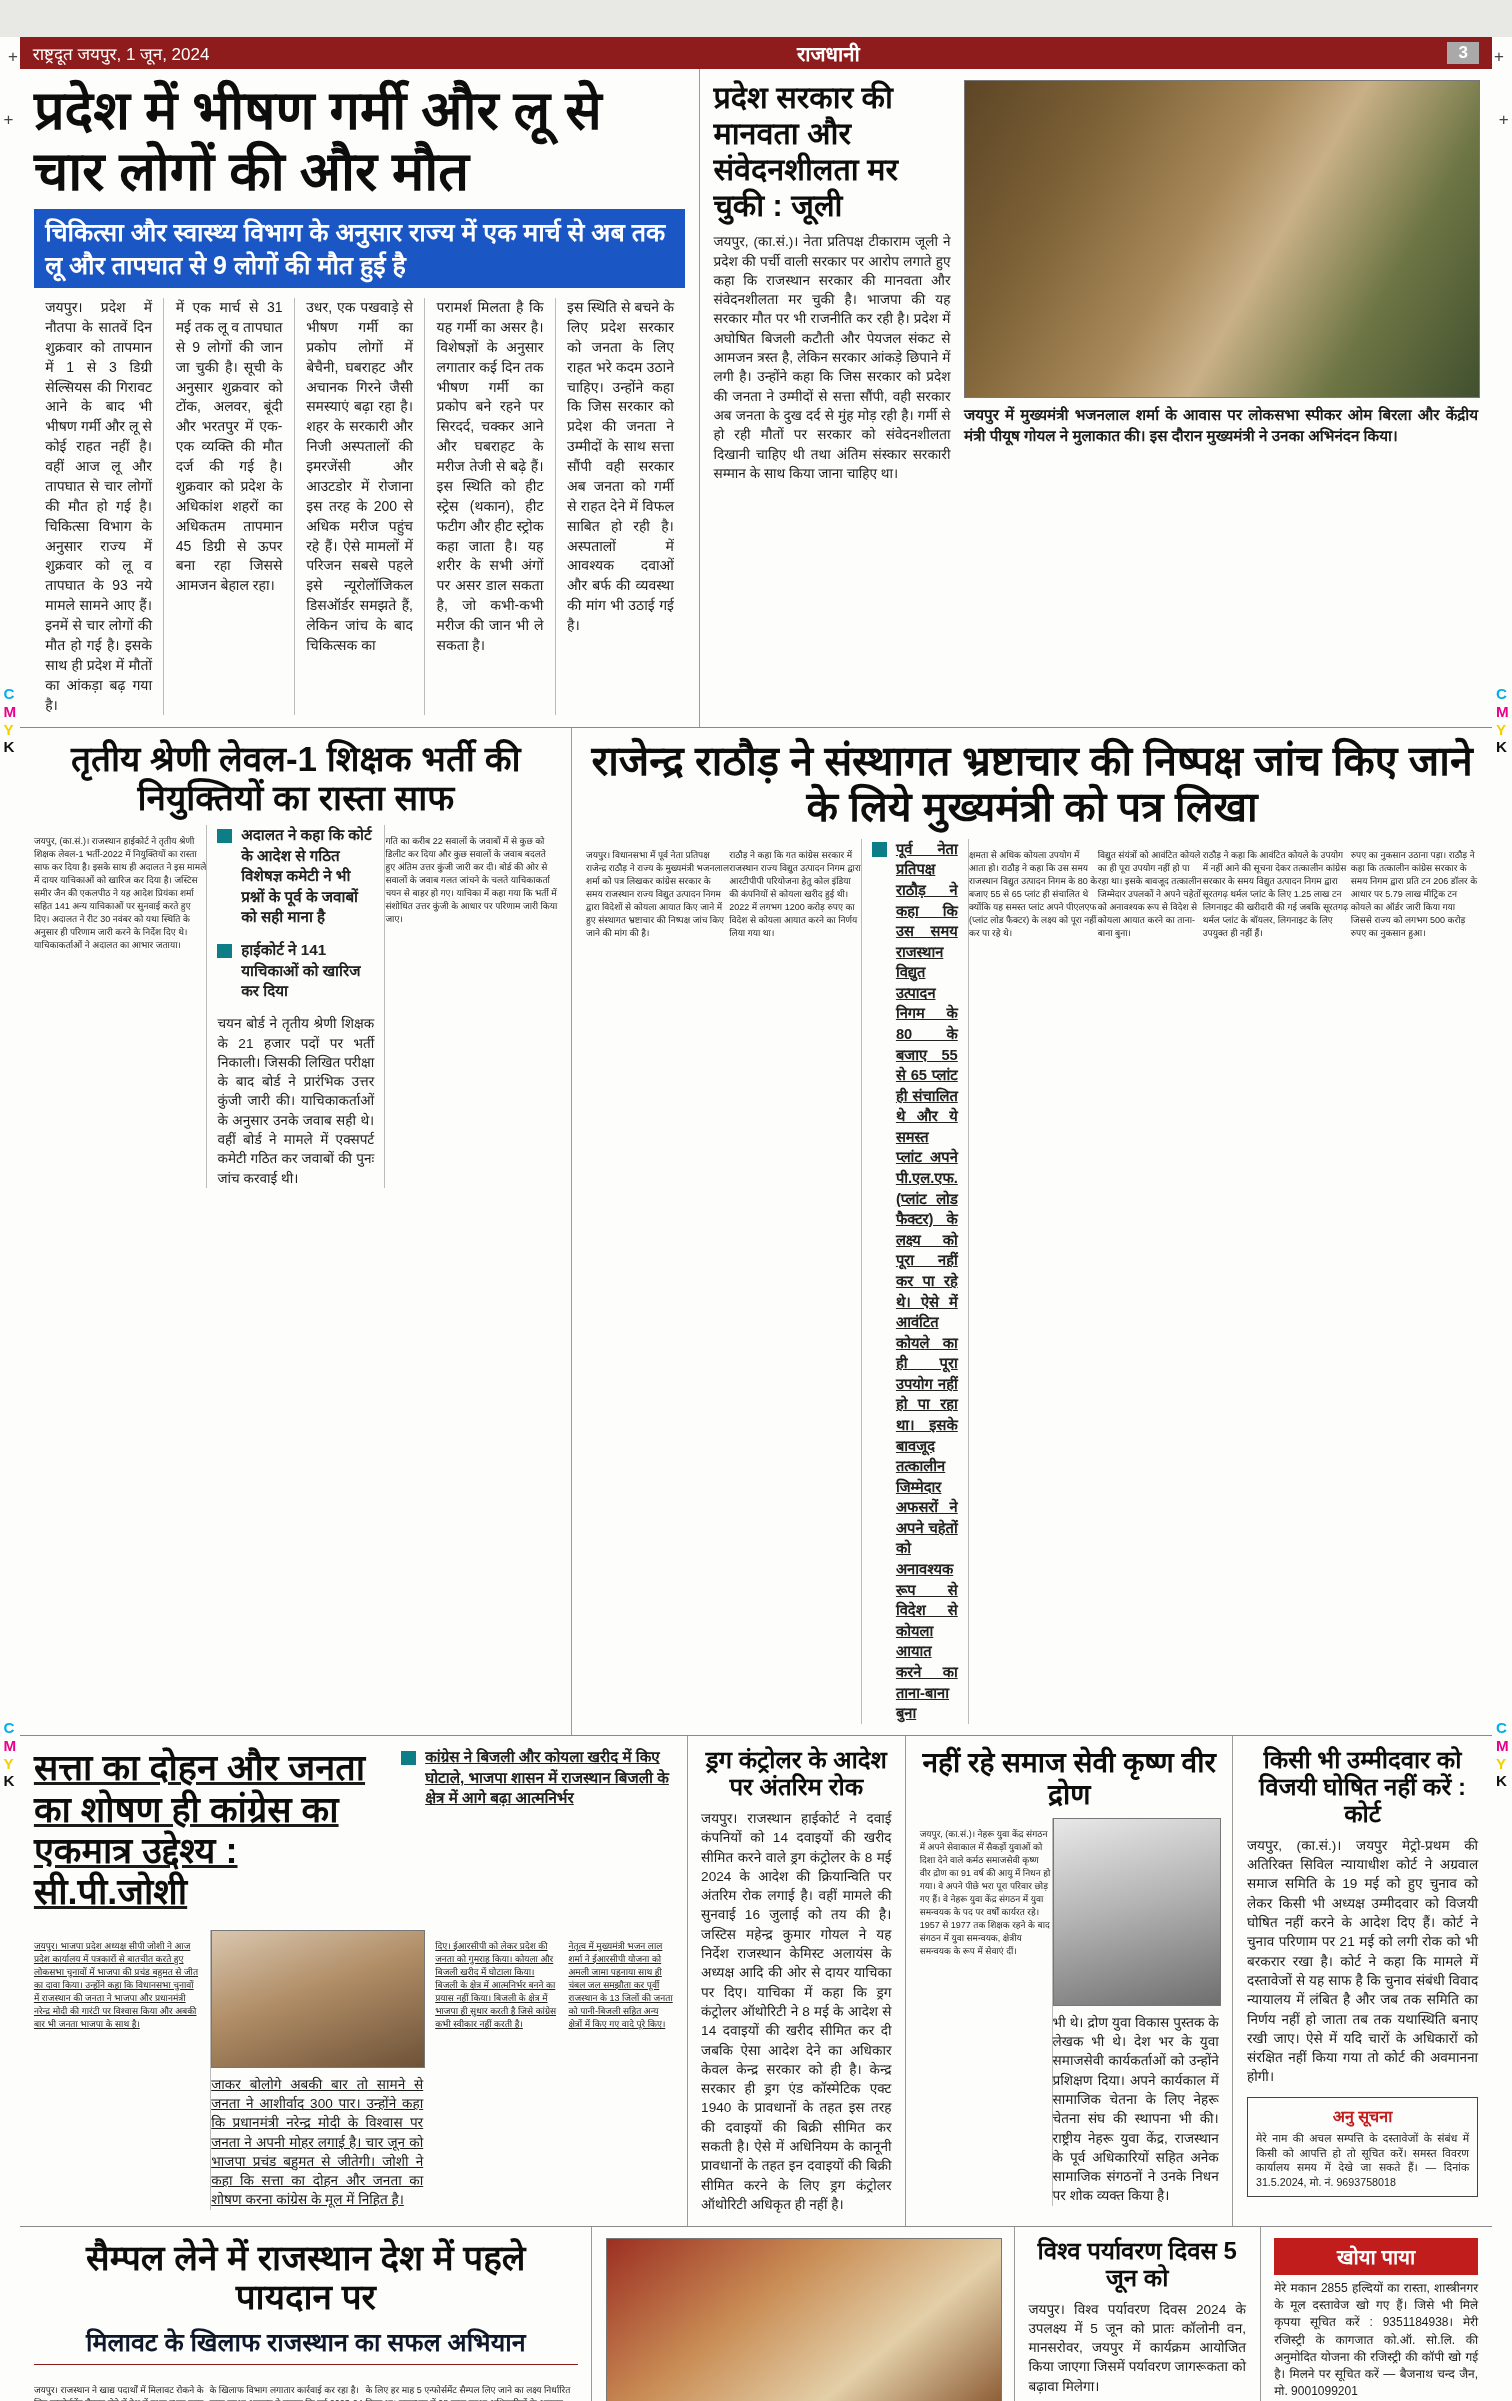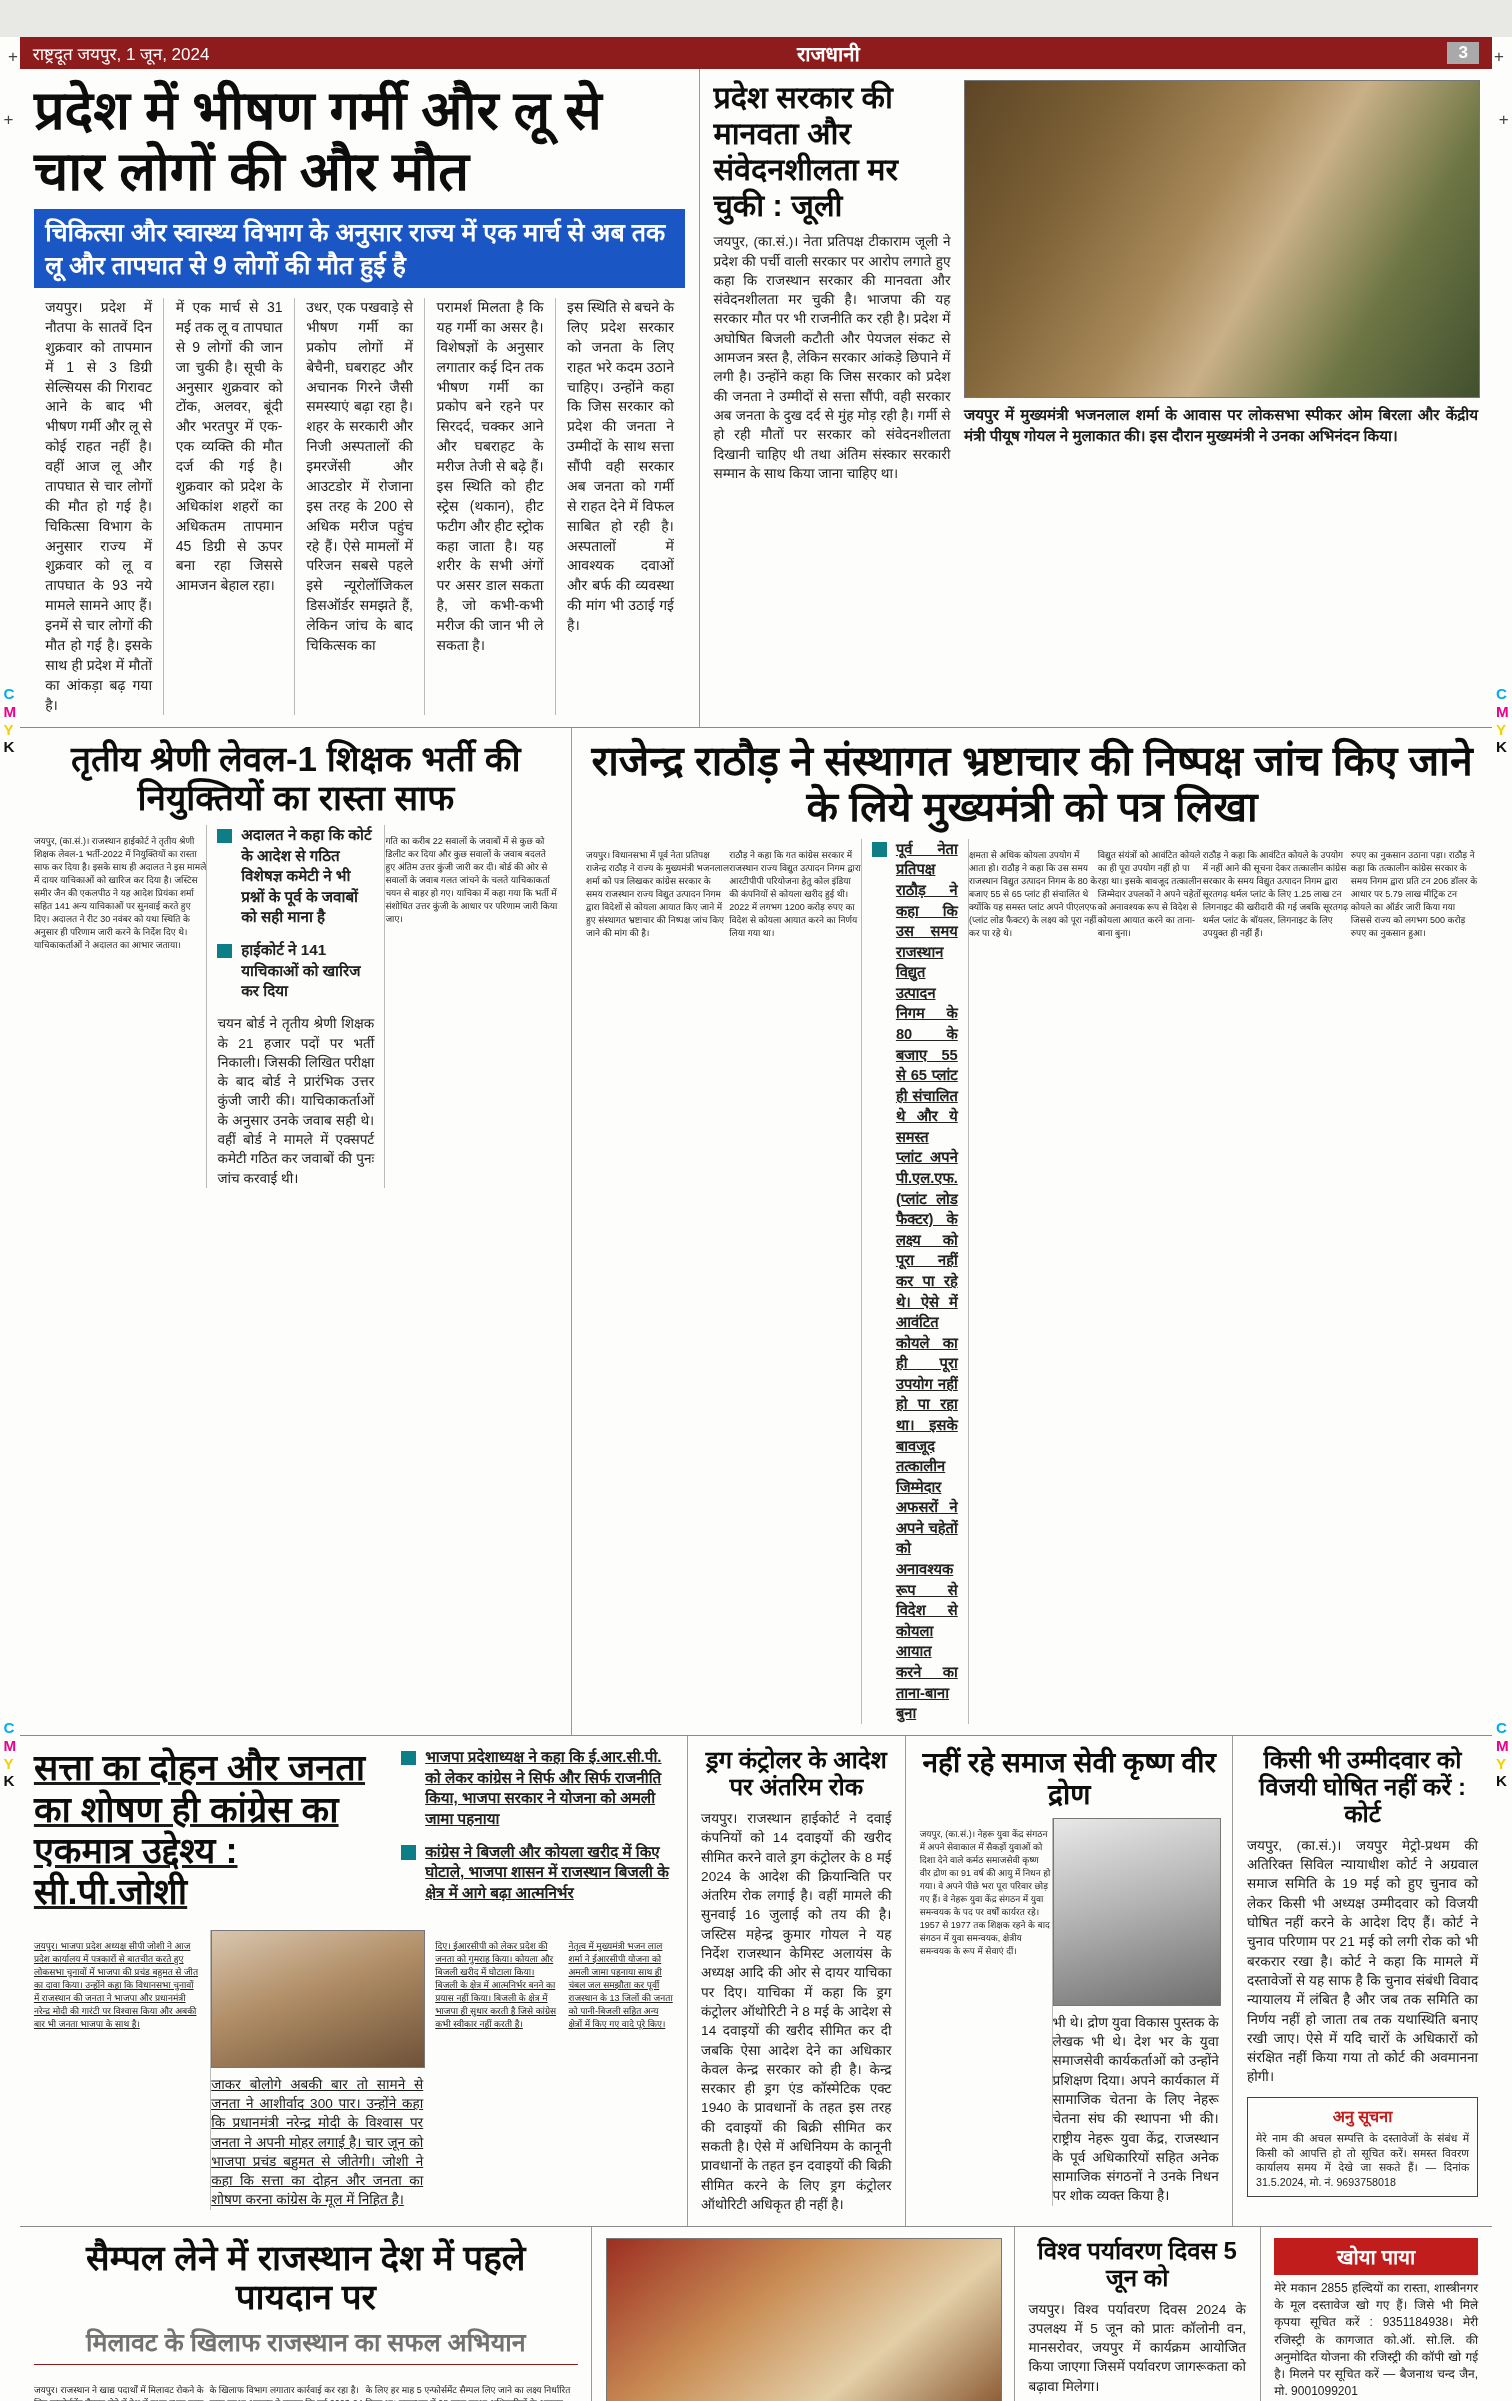--- a/index.html
+++ b/index.html
@@ -25,21 +25,21 @@
   .row>*+*{border-left:0.6px solid #9a9a9a;}
   .art{padding:11.3px 13.6px;box-sizing:border-box;}
   h1,h2,h3{margin:0 0 8px 0;color:#0d0d0d;line-height:1.12;font-weight:700;}
   .hl-xl{font-size:54px;}
   .hl-l{font-size:41px;text-align:center;}
   .hl-m{font-size:35px;text-align:center;}
   .hl-s{font-size:28px;text-align:center;}
   .hl-xs{font-size:24px;text-align:center;}
   .bluebar{background:#1b57c4;color:#fff;font-weight:700;font-size:25px;line-height:1.3;
            padding:6.8px 11.3px;margin:5.6px 0 10.2px 0;}
-  .redsub{color:#737373;font-weight:700;font-size:25px;text-align:center;border-bottom:1.7px solid #8e1c1c;
+  .redsub{color:#0f172a;font-weight:700;font-size:25px;text-align:center;border-bottom:1.7px solid #8e1c1c;
           padding-bottom:5.6px;margin:0 0 9px 0;}
   .cols{display:flex;gap:0;}
   .cols>.colp{flex:1;margin:0;padding:0 11.3px;font-size:14px;line-height:1.42;text-align:justify;}
   .cols>.colp+.colp{border-left:0.6px solid #bbb;}
   .body-sm{font-size:13.6px;line-height:1.42;text-align:justify;margin:0;}
 
   .bullets{display:flex;flex-direction:column;gap:12.4px;align-items:center;}
   .bullet{display:flex;gap:9px;font-size:15.2px;line-height:1.35;font-weight:700;color:#222;}
   .sq{width:14.7px;height:14.7px;background:#0d7e86;flex:none;margin-top:3.4px;}
 
@@ -169,24 +169,20 @@
       </div>
     </div>
 
     <div class="row">
       <div class="art" style="flex:47 0 0;text-decoration:underline;">
         <div style="display:flex;gap:14.7px;align-items:flex-start;">
           <h2 style="flex:1.3;font-size:36px;line-height:1.15;">सत्ता का दोहन और जनता का शोषण ही कांग्रेस का एकमात्र उद्देश्य : सी.पी.जोशी</h2>
           <div class="bullets" style="flex:1;">
             <div class="bullet">
               <span class="sq"></span>
-              <span>भाजपा प्रदेशाध्यक्ष ने कहा कि ई.आर.सी.पी. को लेकर कांग्रेस ने सिर्फ और सिर्फ राजनीति किया, भाजपा सरकार ने योजना को अमली जामा पहनाया</span>
-            </div>
-            <div class="bullet">
-              <span class="sq"></span>
               <span>कांग्रेस ने बिजली और कोयला खरीद में किए घोटाले, भाजपा शासन में राजस्थान बिजली के क्षेत्र में आगे बढ़ा आत्मनिर्भर</span>
             </div>
           </div>
         </div>
         <div style="display:flex;gap:12px;margin-top:9px;">
           <p class="colp" style="padding-left:0;">जयपुर। भाजपा प्रदेश अध्यक्ष सीपी जोशी ने आज प्रदेश कार्यालय में पत्रकारों से बातचीत करते हुए लोकसभा चुनावों में भाजपा की प्रचंड बहुमत से जीत का दावा किया। उन्होंने कहा कि विधानसभा चुनावों में राजस्थान की जनता ने भाजपा और प्रधानमंत्री नरेन्द्र मोदी की गारंटी पर विश्वास किया और अबकी बार भी जनता भाजपा के साथ है।</p>
           <div class="colp" style="border-left:0.6px solid #bbb;">
             <div class="photo photo-joshi" style="width:100%;height:136px;margin-bottom:6.8px;"></div>
             <p class="body-sm">जाकर बोलोगे अबकी बार तो सामने से जनता ने आशीर्वाद 300 पार। उन्होंने कहा कि प्रधानमंत्री नरेन्द्र मोदी के विश्वास पर जनता ने अपनी मोहर लगाई है। चार जून को भाजपा प्रचंड बहुमत से जीतेगी। जोशी ने कहा कि सत्ता का दोहन और जनता का शोषण करना कांग्रेस के मूल में निहित है।</p>
           </div>

